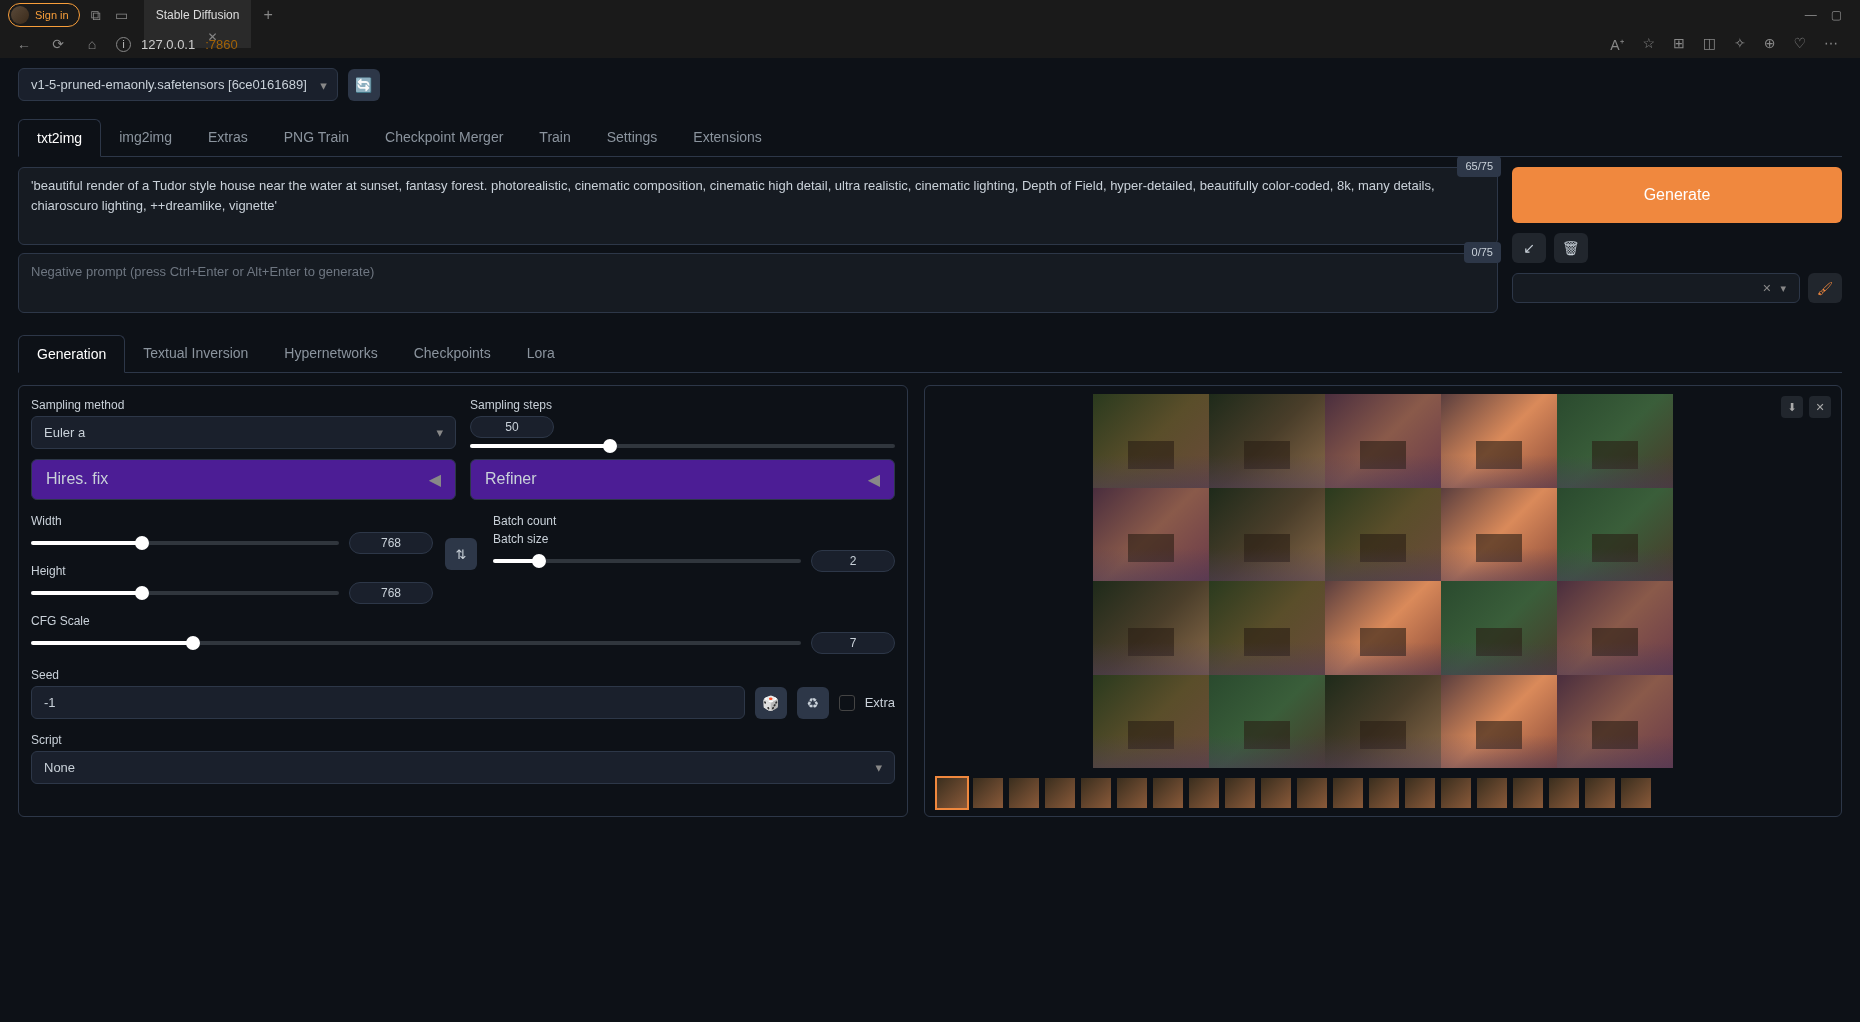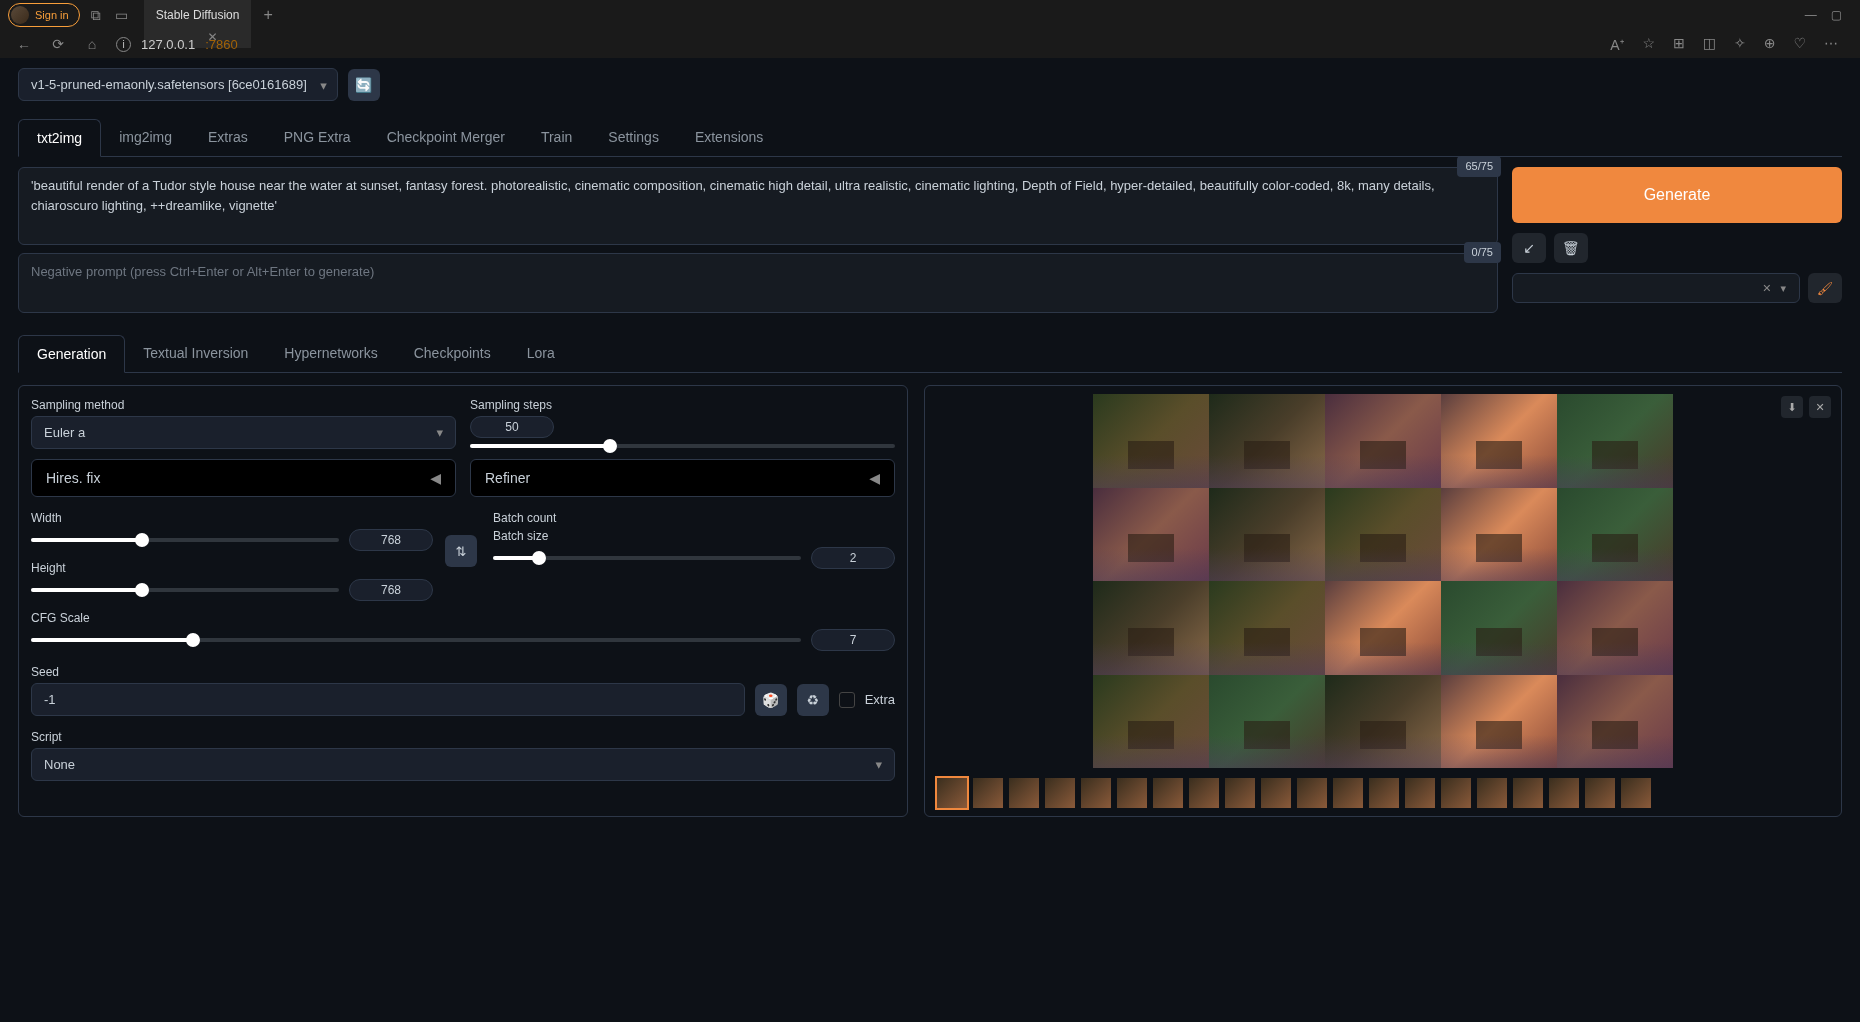--- a/index.html
+++ b/index.html
@@ -358,28 +358,28 @@
   background: #1a202c;
   border: 1px solid #2d3748;
   border-radius: 14px;
   padding: 3px 0;
   text-align: center;
   font-size: 12px;
   color: #c9d1d9;
 }
 
 .collapse-row {
-  background: #000000;
+  background: #4c1d95;
   border: 1px solid #2d3748;
   border-radius: 6px;
   padding: 10px 14px;
   display: flex;
   justify-content: space-between;
   cursor: pointer;
-  font-size: 14px;
+  font-size: 16px;
 }
 .collapse-row .tri { color: #888; }
 
 .grid3 {
   display: grid;
   grid-template-columns: 1fr 36px 1fr;
   gap: 12px;
   align-items: start;
 }
 .swap-btn {
@@ -534,21 +534,21 @@
     </div>
     <div class="icon-btn refresh">
       <span>🔄</span>
     </div>
   </div>
 
   <div class="main-tabs">
     <div class="main-tab active">txt2img</div>
     <div class="main-tab">img2img</div>
     <div class="main-tab">Extras</div>
-    <div class="main-tab">PNG Extra</div>
+    <div class="main-tab">PNG Train</div>
     <div class="main-tab">Checkpoint Merger</div>
     <div class="main-tab">Train</div>
     <div class="main-tab">Settings</div>
     <div class="main-tab">Extensions</div>
   </div>
 
   <div class="content-row">
     <div class="left-col">
       <div class="prompt-box pos">
         <span>'beautiful render of a Tudor style house near the water at sunset, fantasy forest. photorealistic, cinematic composition, cinematic high detail, ultra realistic, cinematic lighting, Depth of Field, hyper-detailed, beautifully color-coded, 8k, many details, chiaroscuro lighting, ++dreamlike, vignette'</span>

